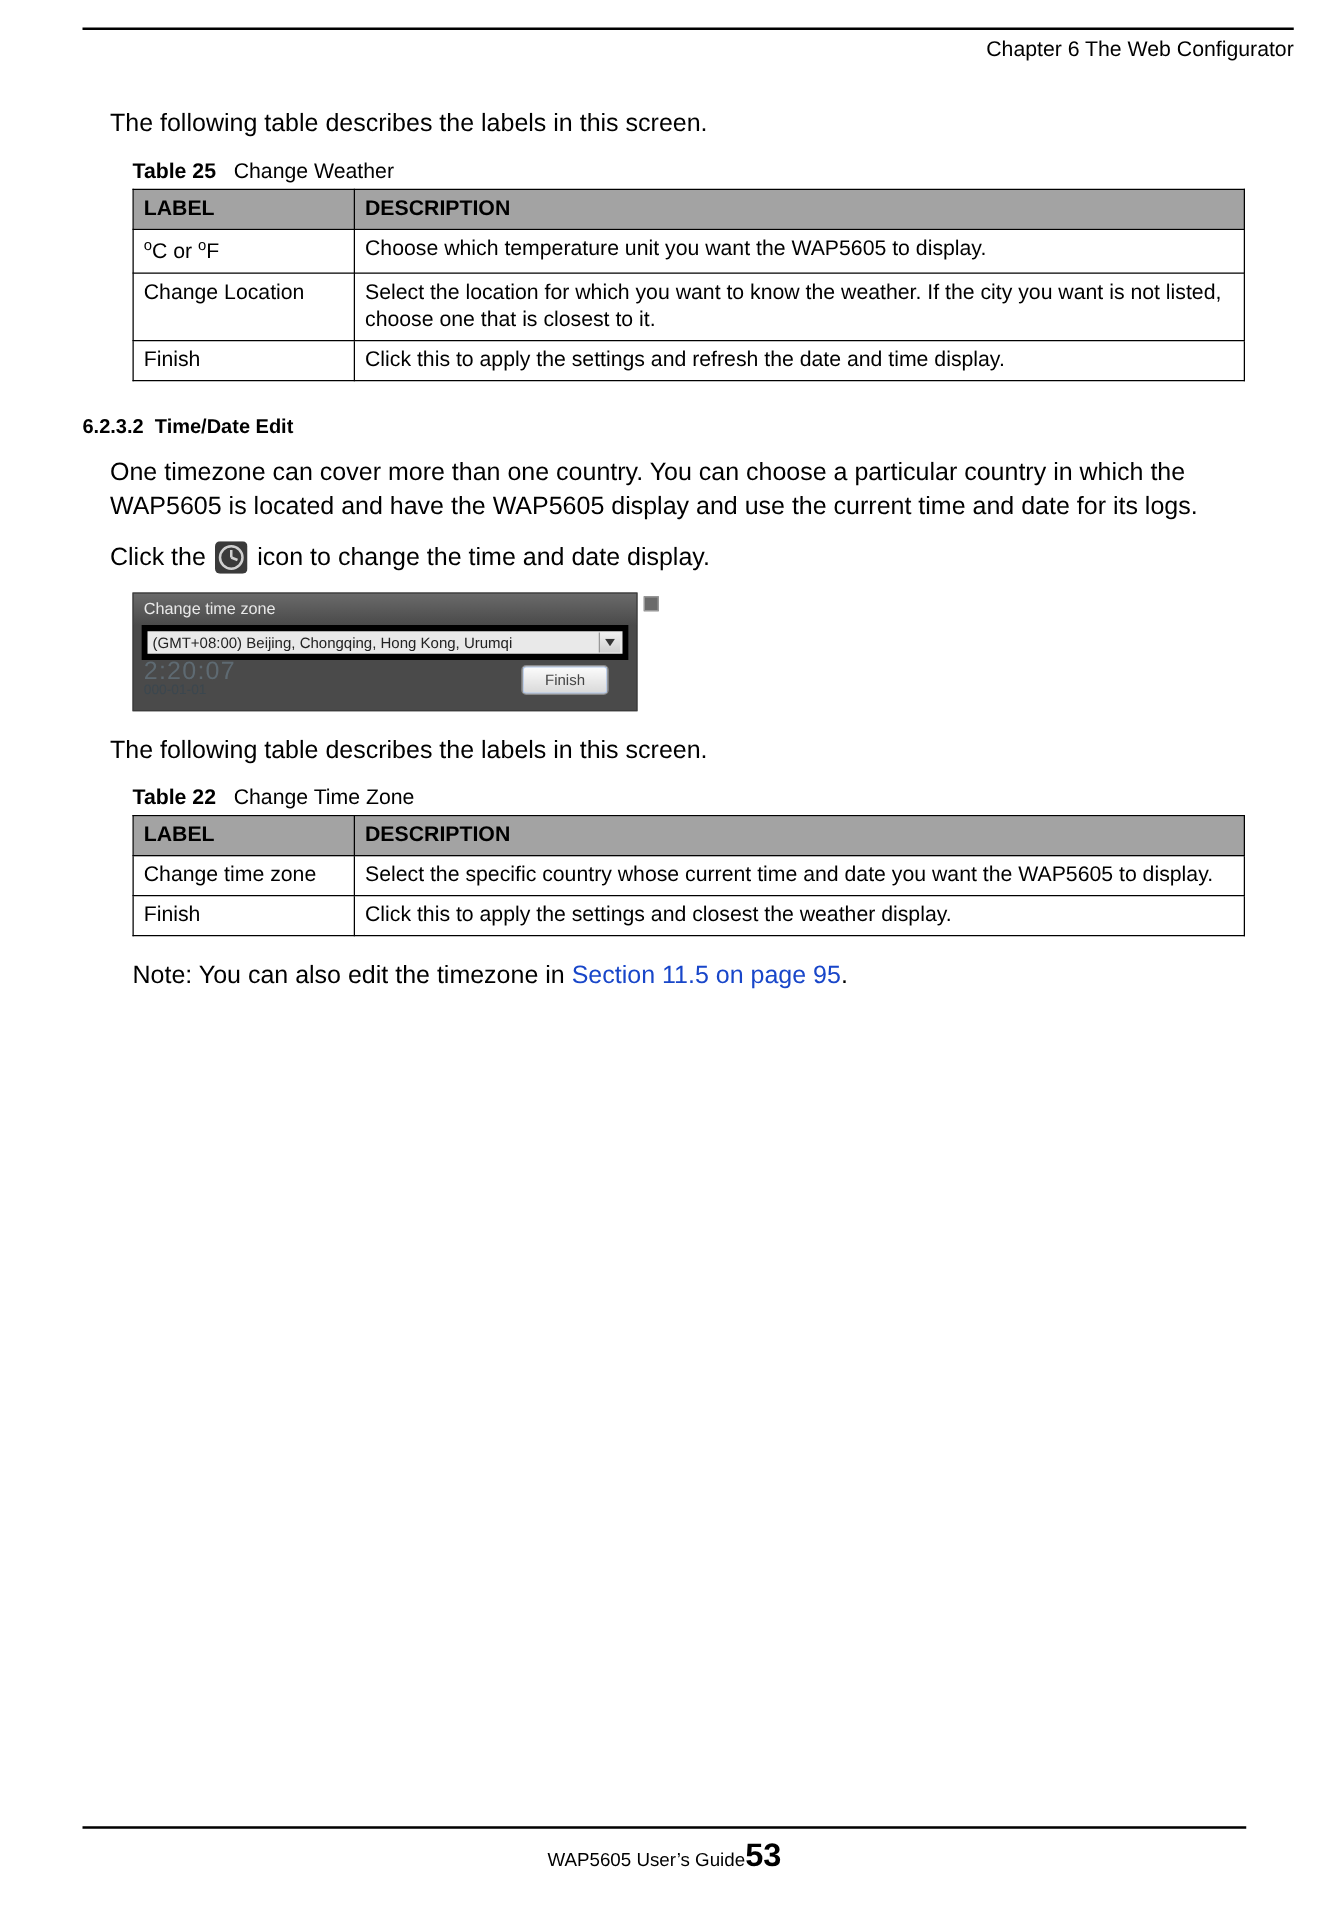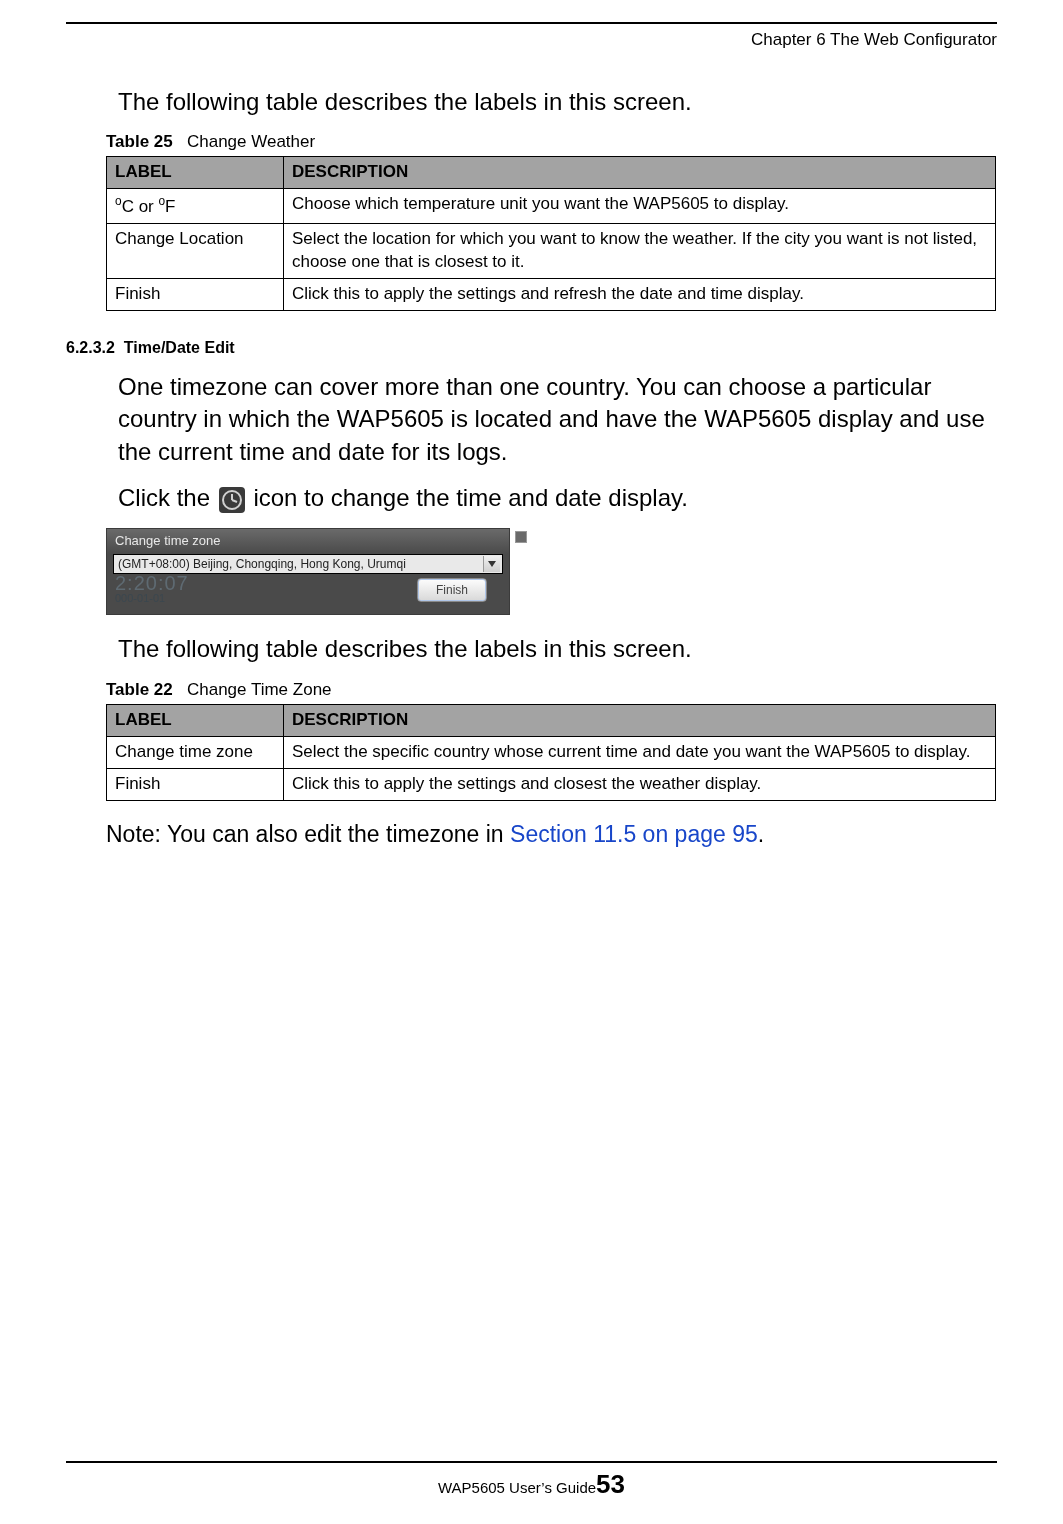--- a/index.html
+++ b/index.html
@@ -9,35 +9,35 @@
   }
   body {
     width: 1063px;
     height: 1524px;
     position: relative;
     font-family: Verdana, Geneva, sans-serif;
     color: #000;
   }
   .page {
     box-sizing: border-box;
-    padding: 22px 66px 0 66px;
+    padding: 22px 28px 0 66px;
   }
   .top-rule {
     border: none;
     border-top: 2px solid #000;
     margin: 0;
   }
   .chapter-header {
     text-align: right;
     font-size: 17px;
     margin: 6px 0 36px 0;
   }
   .body-text {
-    font-size: 24px;
-    margin: 8px 0 14px 52px;
+    font-size: 20px;
+    margin: 8px 0 14px 22px;
     line-height: 1.35;
   }
   .table-caption {
     font-size: 17px;
     margin: 6px 0 4px 40px;
   }
   .table-caption .bold { font-weight: bold; }
   table.desc-table {
     border-collapse: collapse;
     width: 890px;
@@ -103,21 +103,21 @@
     background: #6a6a6a;
     border: 1px solid #999;
   }
   .fig31-body {
     padding: 0 6px 6px 6px;
   }
   .fig31-select {
     width: 100%;
     box-sizing: border-box;
     background: #e9e9e9;
-    border: 1px solid #000000;
+    border: 5px solid #000000;
     font-size: 12px;
     color: #222;
     padding: 2px 18px 2px 4px;
     position: relative;
     white-space: nowrap;
     overflow: hidden;
   }
   .fig31-select-arrow {
     position: absolute;
     right: 2px;
@@ -157,21 +157,21 @@
     background: linear-gradient(#fdfdfd,#d8d8d8);
     border: 1px solid #8a8a8a;
     border-radius: 4px;
     color: #444;
     font-size: 12px;
     padding: 4px 18px;
     box-shadow: 0 0 0 1px #b0c6e8 inset;
   }
 
   .note {
-    font-size: 23px;
+    font-size: 20px;
     margin: 20px 0 0 40px;
   }
   .note .link { color: #1846c9; }
 
   
   .footer {
     position: absolute;
     left: 66px;
     right: 66px;
     bottom: 24px;

